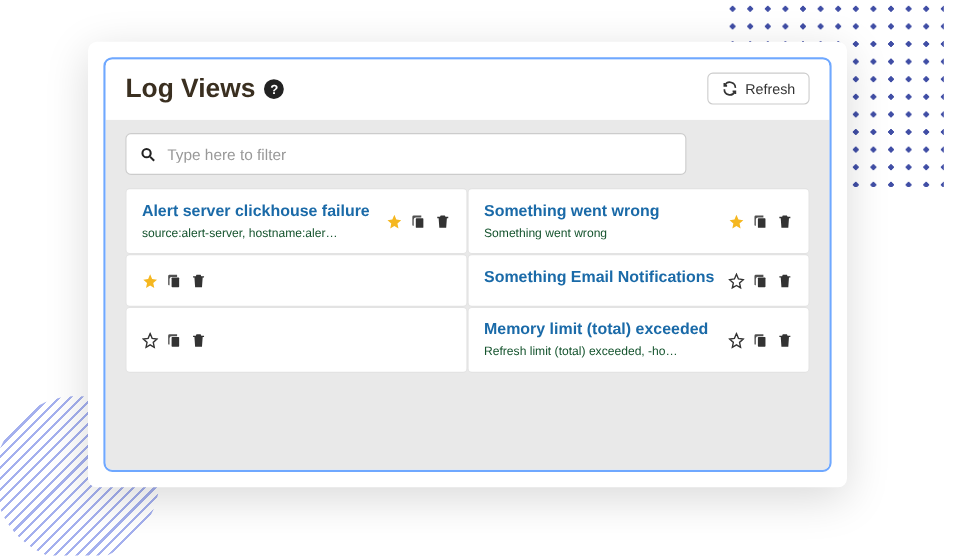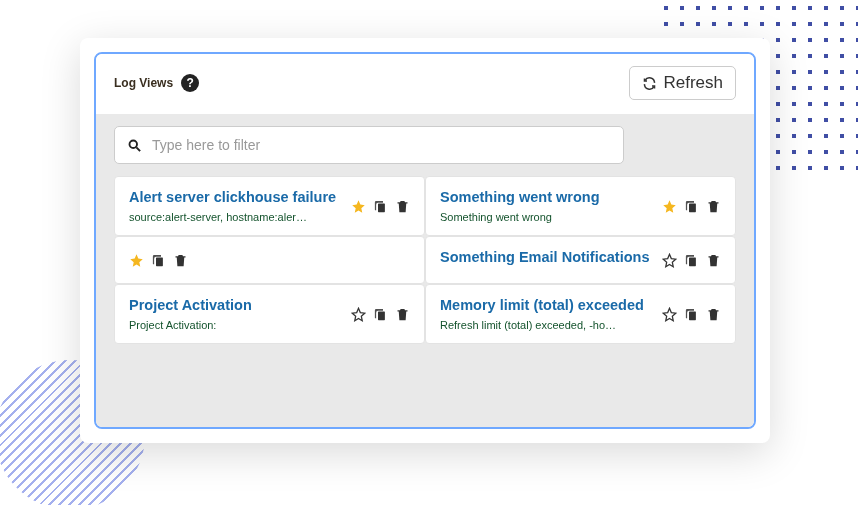--- a/index.html
+++ b/index.html
@@ -62,42 +62,42 @@
     justify-content: space-between;
     padding: 12px 18px 14px 18px;
     background: #fff;
   }
   .title-wrap {
     display: flex;
     align-items: center;
     gap: 8px;
   }
   .title {
-    font-size: 12px;
+    font-size: 24px;
     font-weight: 600;
     color: #3a2f20;
   }
   .help-badge {
     width: 18px;
     height: 18px;
     border-radius: 50%;
     background: #222;
     color: #fff;
     font-size: 12px;
     font-weight: 700;
     display: inline-flex;
     align-items: center;
     justify-content: center;
   }
   .refresh-btn {
     border: 1px solid #ccc;
     background: #fff;
     border-radius: 5px;
     padding: 6px 12px;
-    font-size: 17px;
+    font-size: 13px;
     color: #333;
     cursor: pointer;
     display: flex;
     align-items: center;
     gap: 6px;
   }
   .content-area {
     background: #e9e9e9;
     flex: 1;
     padding: 12px 18px;
@@ -290,24 +290,20 @@
                 </svg>
               </span>
               <span class="icon">
                 <svg class="svg" viewBox="0 0 24 24" fill="currentColor">
                   <path d="M6 7h12l-1 14H7L6 7zm3-4h6l1 2h4v2H4V5h4l1-2z"></path>
                 </svg>
               </span>
             </div>
           </div>
           <div class="card">
-            <div class="card-text">
-              <div class="card-title">Project Activation</div>
-              <div class="card-desc">Project Activation:</div>
-            </div>
             <div class="card-actions">
               <span class="icon">
                 <svg class="svg" viewBox="0 0 24 24" fill="none" stroke="currentColor" stroke-width="2">
                   <path d="M12 2l2.9 6.9L22 10l-5.5 4.8L18 22l-6-3.6L6 22l1.5-7.2L2 10l7.1-1.1z"></path>
                 </svg>
               </span>
               <span class="icon">
                 <svg class="svg" viewBox="0 0 24 24" fill="currentColor">
                   <rect x="8" y="7" width="11" height="14" rx="1"></rect>
                   <path d="M5 3h11v3H8a3 3 0 0 0-3 3v9H4a1 1 0 0 1-1-1V5a2 2 0 0 1 2-2z" fill="currentColor" opacity="0.85"></path>

